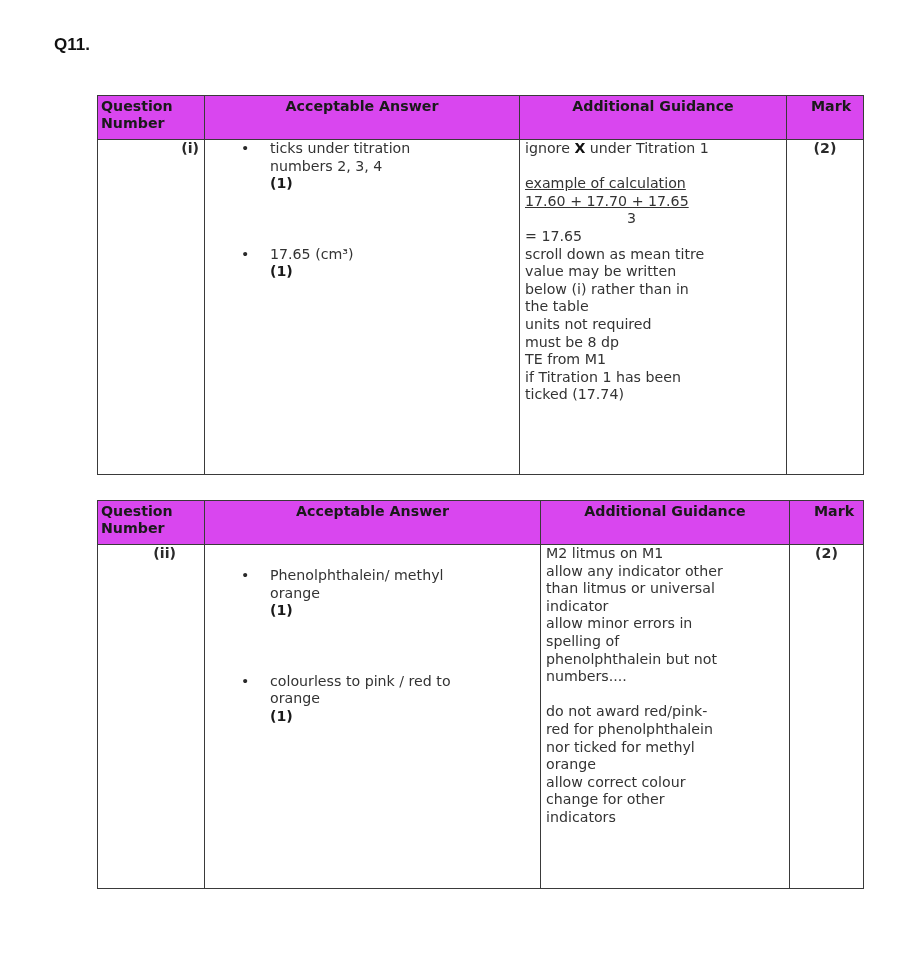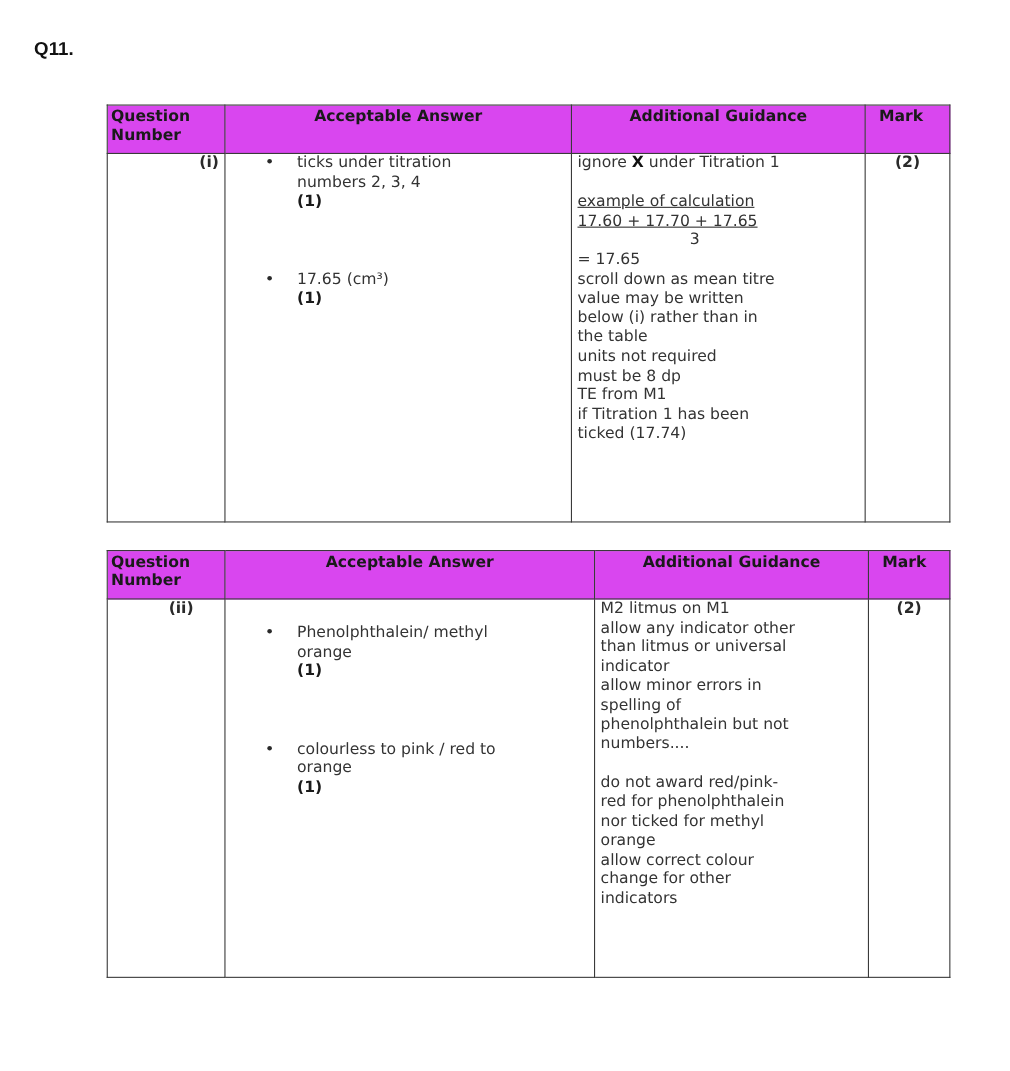--- a/index.html
+++ b/index.html
@@ -1,18 +1,18 @@
 <!DOCTYPE html>
 <html><head>
 <meta charset="utf-8">
 <style>
   html, body { margin: 0; padding: 0; background: #ffffff; }
   body { width: 918px; height: 974px; position: relative; overflow: hidden; color: #2a2a2a; }
   .qtitle {
-    position: absolute; left: 31px; top: 35px;
+    position: absolute; left: 54px; top: 35px;
     font-family: "Liberation Sans", sans-serif; font-weight: bold; font-size: 17px; color: #111;
   }
   table.ms {
     position: absolute; left: 97px;
     border-collapse: collapse;
     font-family: "DejaVu Sans", sans-serif;
     font-size: 14.2px; line-height: 17.6px;
     table-layout: fixed;
   }
   table.ms td, table.ms th {
@@ -20,21 +20,21 @@
     vertical-align: top;
     padding: 0 5px;
   }
   table.ms th {
     background: #d946ef;
     font-weight: bold; color: #1a1a1a;
     text-align: center;
     padding-top: 2px;
   }
   table.ms th.qn { text-align: left; padding-left: 3px; line-height: 17px; }
-  table.ms th.mk { text-align: left; padding-left: 12px; }
+  table.ms th.mk { text-align: left; padding-left: 24px; }
   td.qnum { text-align: right; font-weight: bold; padding-right: 37px; }
   td.qnum.ii { padding-right: 28px; }
   td.mark { vertical-align: bottom; text-align: center; font-weight: bold; padding-bottom: 0; }
   .bullet-item { display: flex; }
   .bullet { width: 29px; padding-left: 31px; flex: none; }
   .bullet-text { flex: 1; color: #333; }
   .markpt { font-weight: bold; color: #1a1a1a; }
   .g { color: #333; margin-left: 11px; }
   .u { text-decoration: underline; }
   .b { font-weight: bold; color: #111; }

